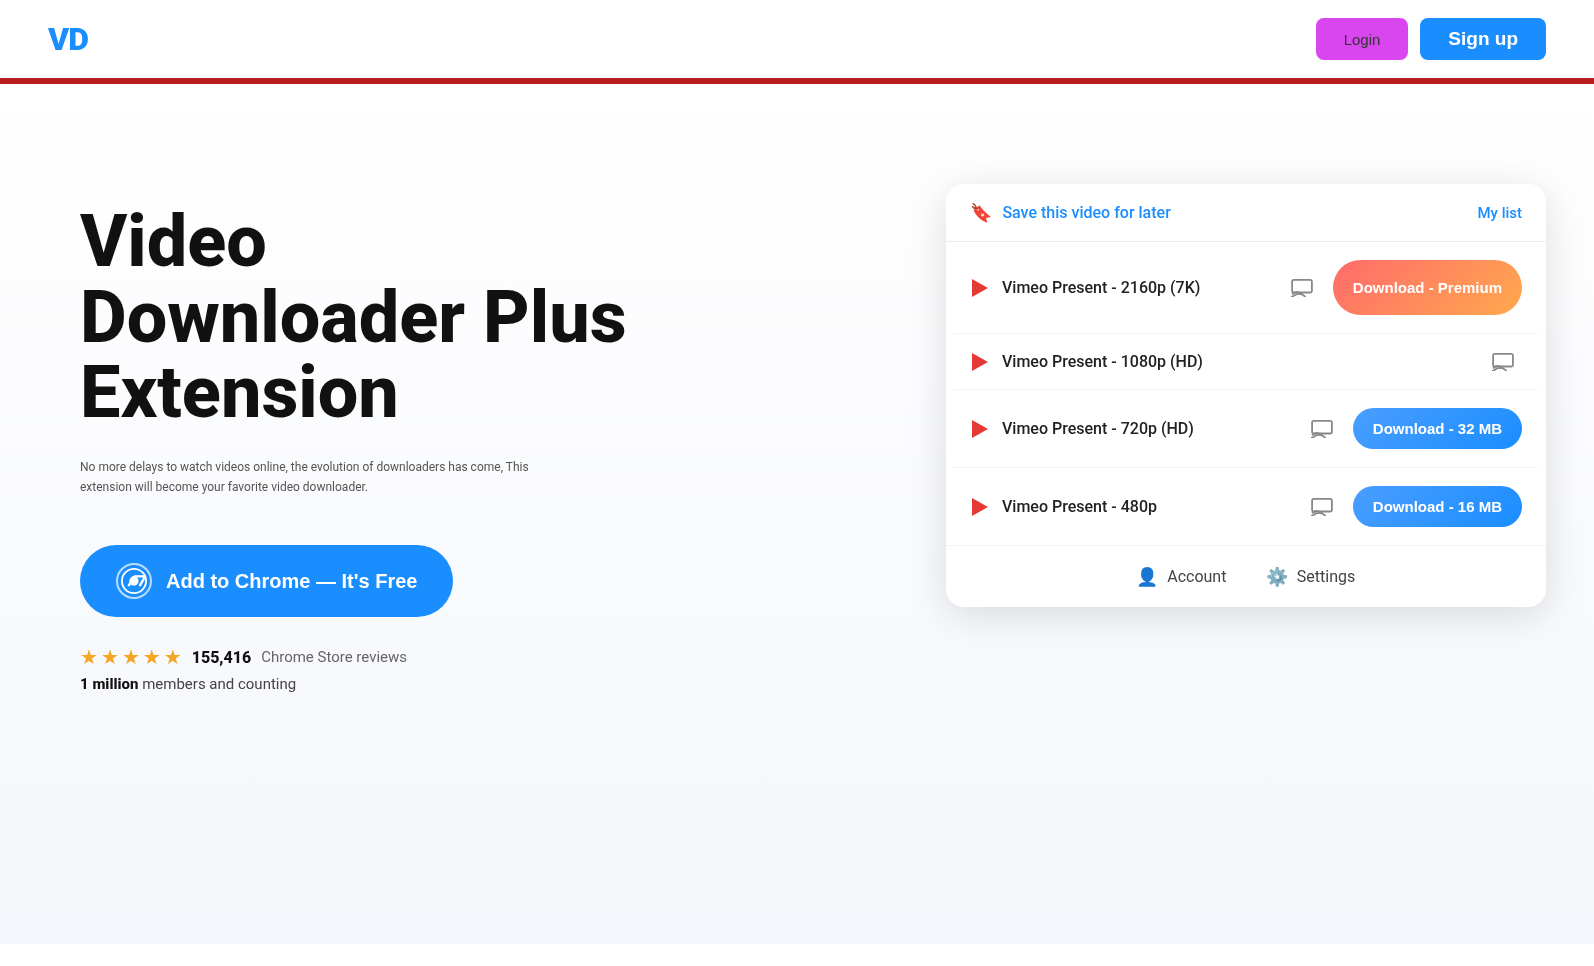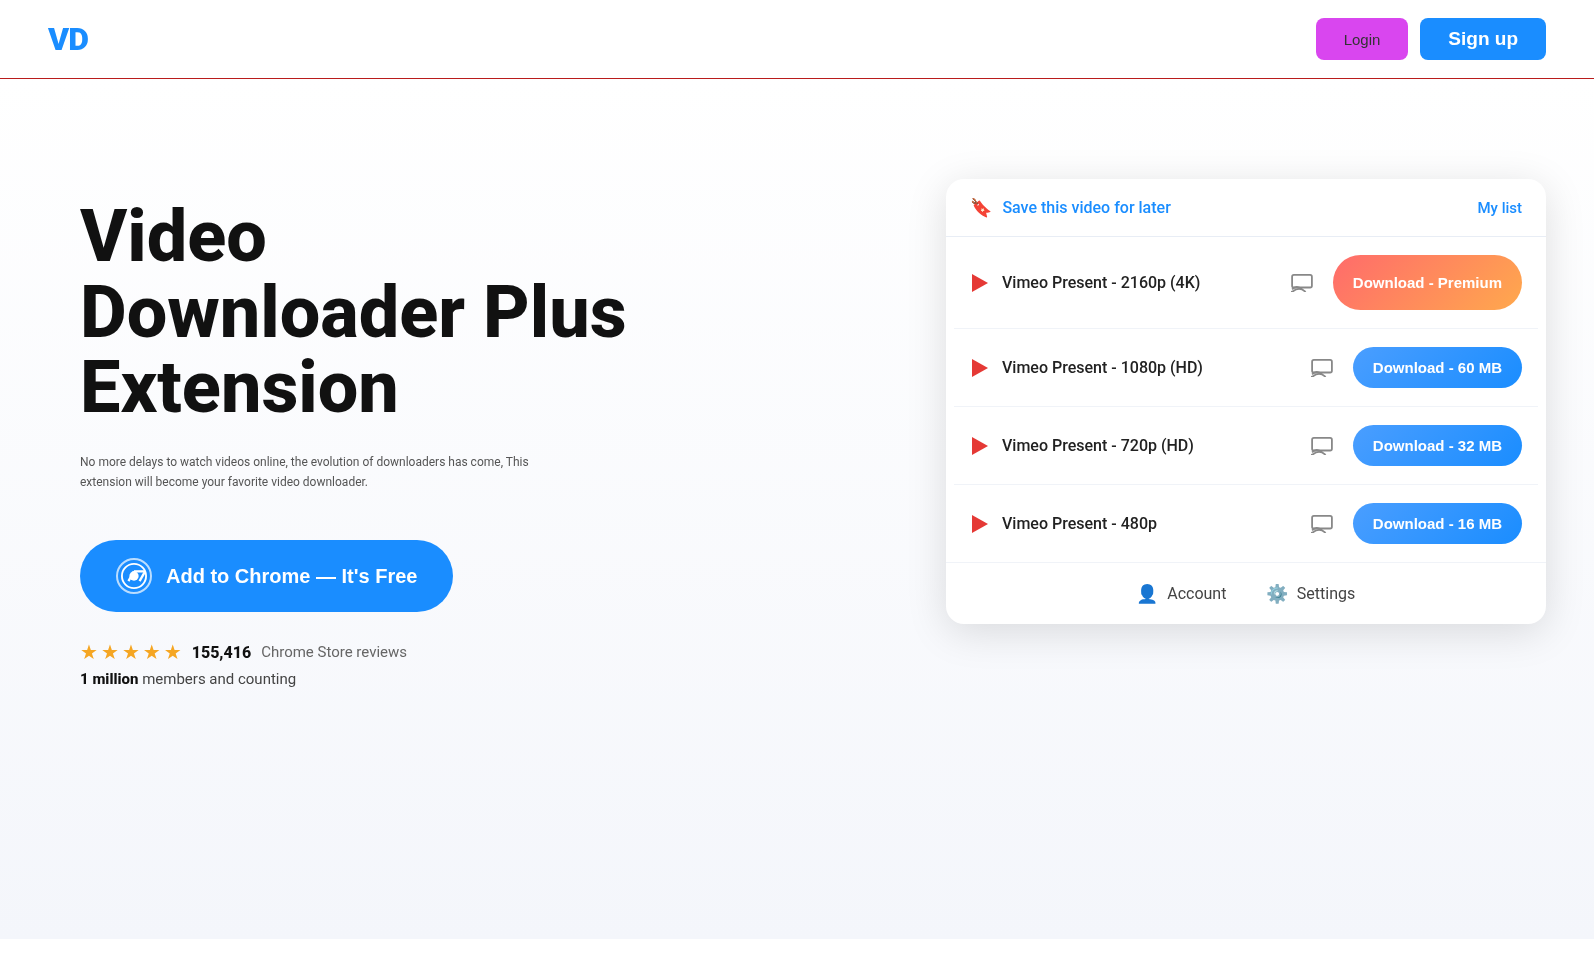--- a/index.html
+++ b/index.html
@@ -10,21 +10,21 @@
       color: #1a1a2e;
     }
 
     
     .header {
       display: flex;
       align-items: center;
       justify-content: space-between;
       padding: 18px 48px;
       background: #fff;
-      border-bottom: 1px solid #b91c1c;
+      border-bottom: 6px solid #b91c1c;
     }
     .logo {
       display: flex;
       align-items: center;
       font-size: 32px;
       font-weight: 900;
       color: #1a8dff;
       letter-spacing: -1px;
       text-decoration: none;
     }
@@ -340,21 +340,21 @@
       </div>
       <a class="my-list-link">My list</a>
     </div>
 
     <div class="video-rows">
 
       <div class="video-row">
         <span class="play-icon">
           <div class="play-triangle"></div>
         </span>
-        <span class="video-label">Vimeo Present - 2160p (4K)</span>
+        <span class="video-label">Vimeo Present - 2160p (7K)</span>
         <span class="cast-icon">
           <svg class="cast-svg" viewBox="0 0 24 20" fill="none" xmlns="http://www.w3.org/2000/svg">
             <rect x="1" y="1" width="22" height="14" rx="2" stroke="#888" stroke-width="2" fill="none"></rect>
             <path d="M1 17 Q6 12 12 17" stroke="#888" stroke-width="2" fill="none"></path>
             <path d="M1 20 Q9 13 16 20" stroke="#888" stroke-width="2" fill="none"></path>
             <circle cx="1" cy="20" r="1.5" fill="#888"></circle>
           </svg>
         </span>
         <button class="btn-download-premium">Download - Premium</button>
       </div>
@@ -365,21 +365,20 @@
         </span>
         <span class="video-label">Vimeo Present - 1080p (HD)</span>
         <span class="cast-icon">
           <svg class="cast-svg" viewBox="0 0 24 20" fill="none" xmlns="http://www.w3.org/2000/svg">
             <rect x="1" y="1" width="22" height="14" rx="2" stroke="#888" stroke-width="2" fill="none"></rect>
             <path d="M1 17 Q6 12 12 17" stroke="#888" stroke-width="2" fill="none"></path>
             <path d="M1 20 Q9 13 16 20" stroke="#888" stroke-width="2" fill="none"></path>
             <circle cx="1" cy="20" r="1.5" fill="#888"></circle>
           </svg>
         </span>
-        <button class="btn-download-blue">Download - 60 MB</button>
       </div>
 
       <div class="video-row">
         <span class="play-icon">
           <div class="play-triangle"></div>
         </span>
         <span class="video-label">Vimeo Present - 720p (HD)</span>
         <span class="cast-icon">
           <svg class="cast-svg" viewBox="0 0 24 20" fill="none" xmlns="http://www.w3.org/2000/svg">
             <rect x="1" y="1" width="22" height="14" rx="2" stroke="#888" stroke-width="2" fill="none"></rect>

